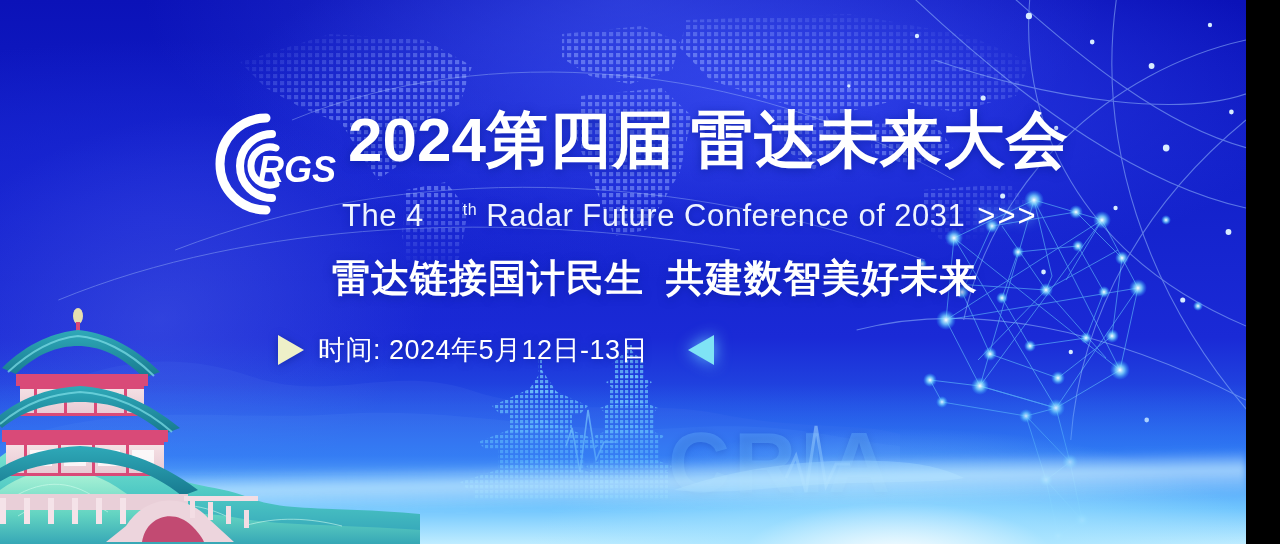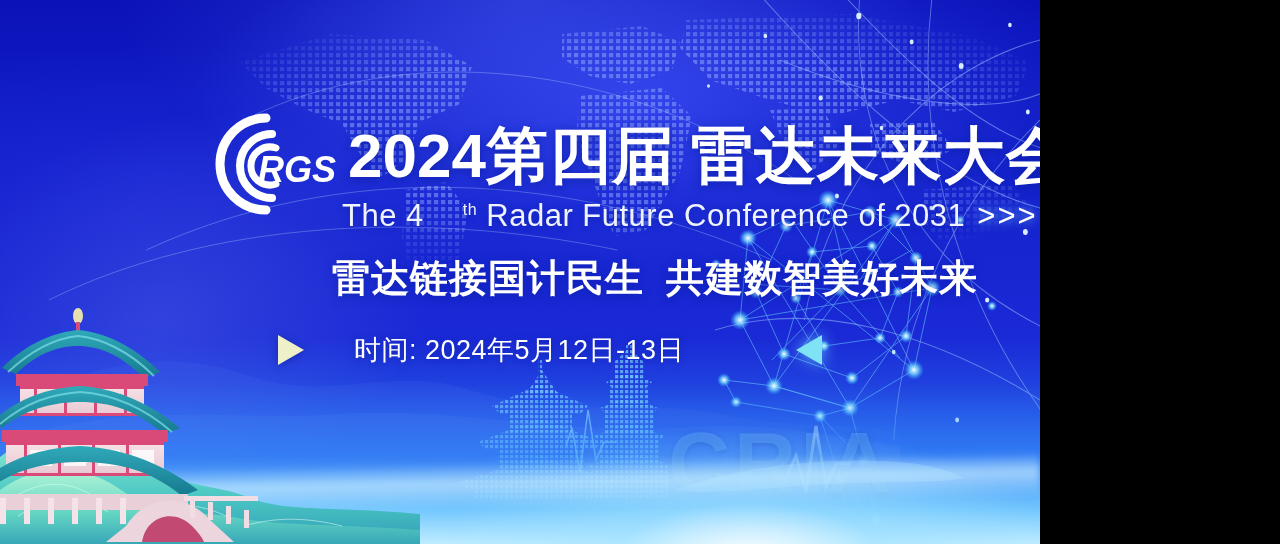--- a/index.html
+++ b/index.html
@@ -1,20 +1,20 @@
 <!DOCTYPE html>
 <html><head>
 <meta charset="utf-8">
 <style>
   html,body{margin:0;padding:0;background:#000;}
   body{font-family:"Liberation Sans","DejaVu Sans",sans-serif;}
 
   #banner{
     position:relative;
-    width:1040px;height:544px;
+    width:1246px;height:544px;
     overflow:hidden;
     background:#a21caf;
   }
 
   
   .bg-base{
     position:absolute;inset:0;
     background:
       radial-gradient(ellipse 70% 55% at 62% 18%, #2b3ce8 0%, rgba(26,40,215,0) 62%),
       radial-gradient(ellipse 60% 50% at 12% 40%, #1a27d4 0%, rgba(20,30,200,0) 65%),
@@ -89,21 +89,21 @@
 
   
   .content{position:absolute;inset:0;}
 
   .logo{
     position:absolute;left:196px;top:112px;width:146px;height:104px;
   }
   .logo svg{width:100%;height:100%;}
 
   .title-main{
-    position:absolute;left:348px;top:120px;
+    position:absolute;left:348px;top:104px;
     font-size:62px;line-height:72px;font-weight:bold;
     color:#ffffff;
     white-space:nowrap;
     letter-spacing:1px;
     text-shadow:0 2px 10px rgba(10,30,160,.75);
   }
   .title-main .num{letter-spacing:0px;}
   .title-main .gap{display:inline-block;width:16px;}
 
   .title-sub{
@@ -123,21 +123,20 @@
     font-size:38px;line-height:46px;font-weight:bold;
     color:#ffffff;white-space:nowrap;letter-spacing:1px;
     text-shadow:0 2px 9px rgba(10,30,160,.7);
   }
   .tagline .gap{display:inline-block;width:22px;}
 
   .infoline{
     position:absolute;left:278px;top:330px;
     display:flex;align-items:center;
     white-space:nowrap;
-    gap:36px;
   }
   .info-text{
     font-size:27px;line-height:40px;color:#ffffff;
     letter-spacing:.5px;
     text-shadow:0 1px 7px rgba(10,30,160,.7);
   }
   .tri-right{
     width:0;height:0;
     border-top:15px solid transparent;
     border-bottom:15px solid transparent;

